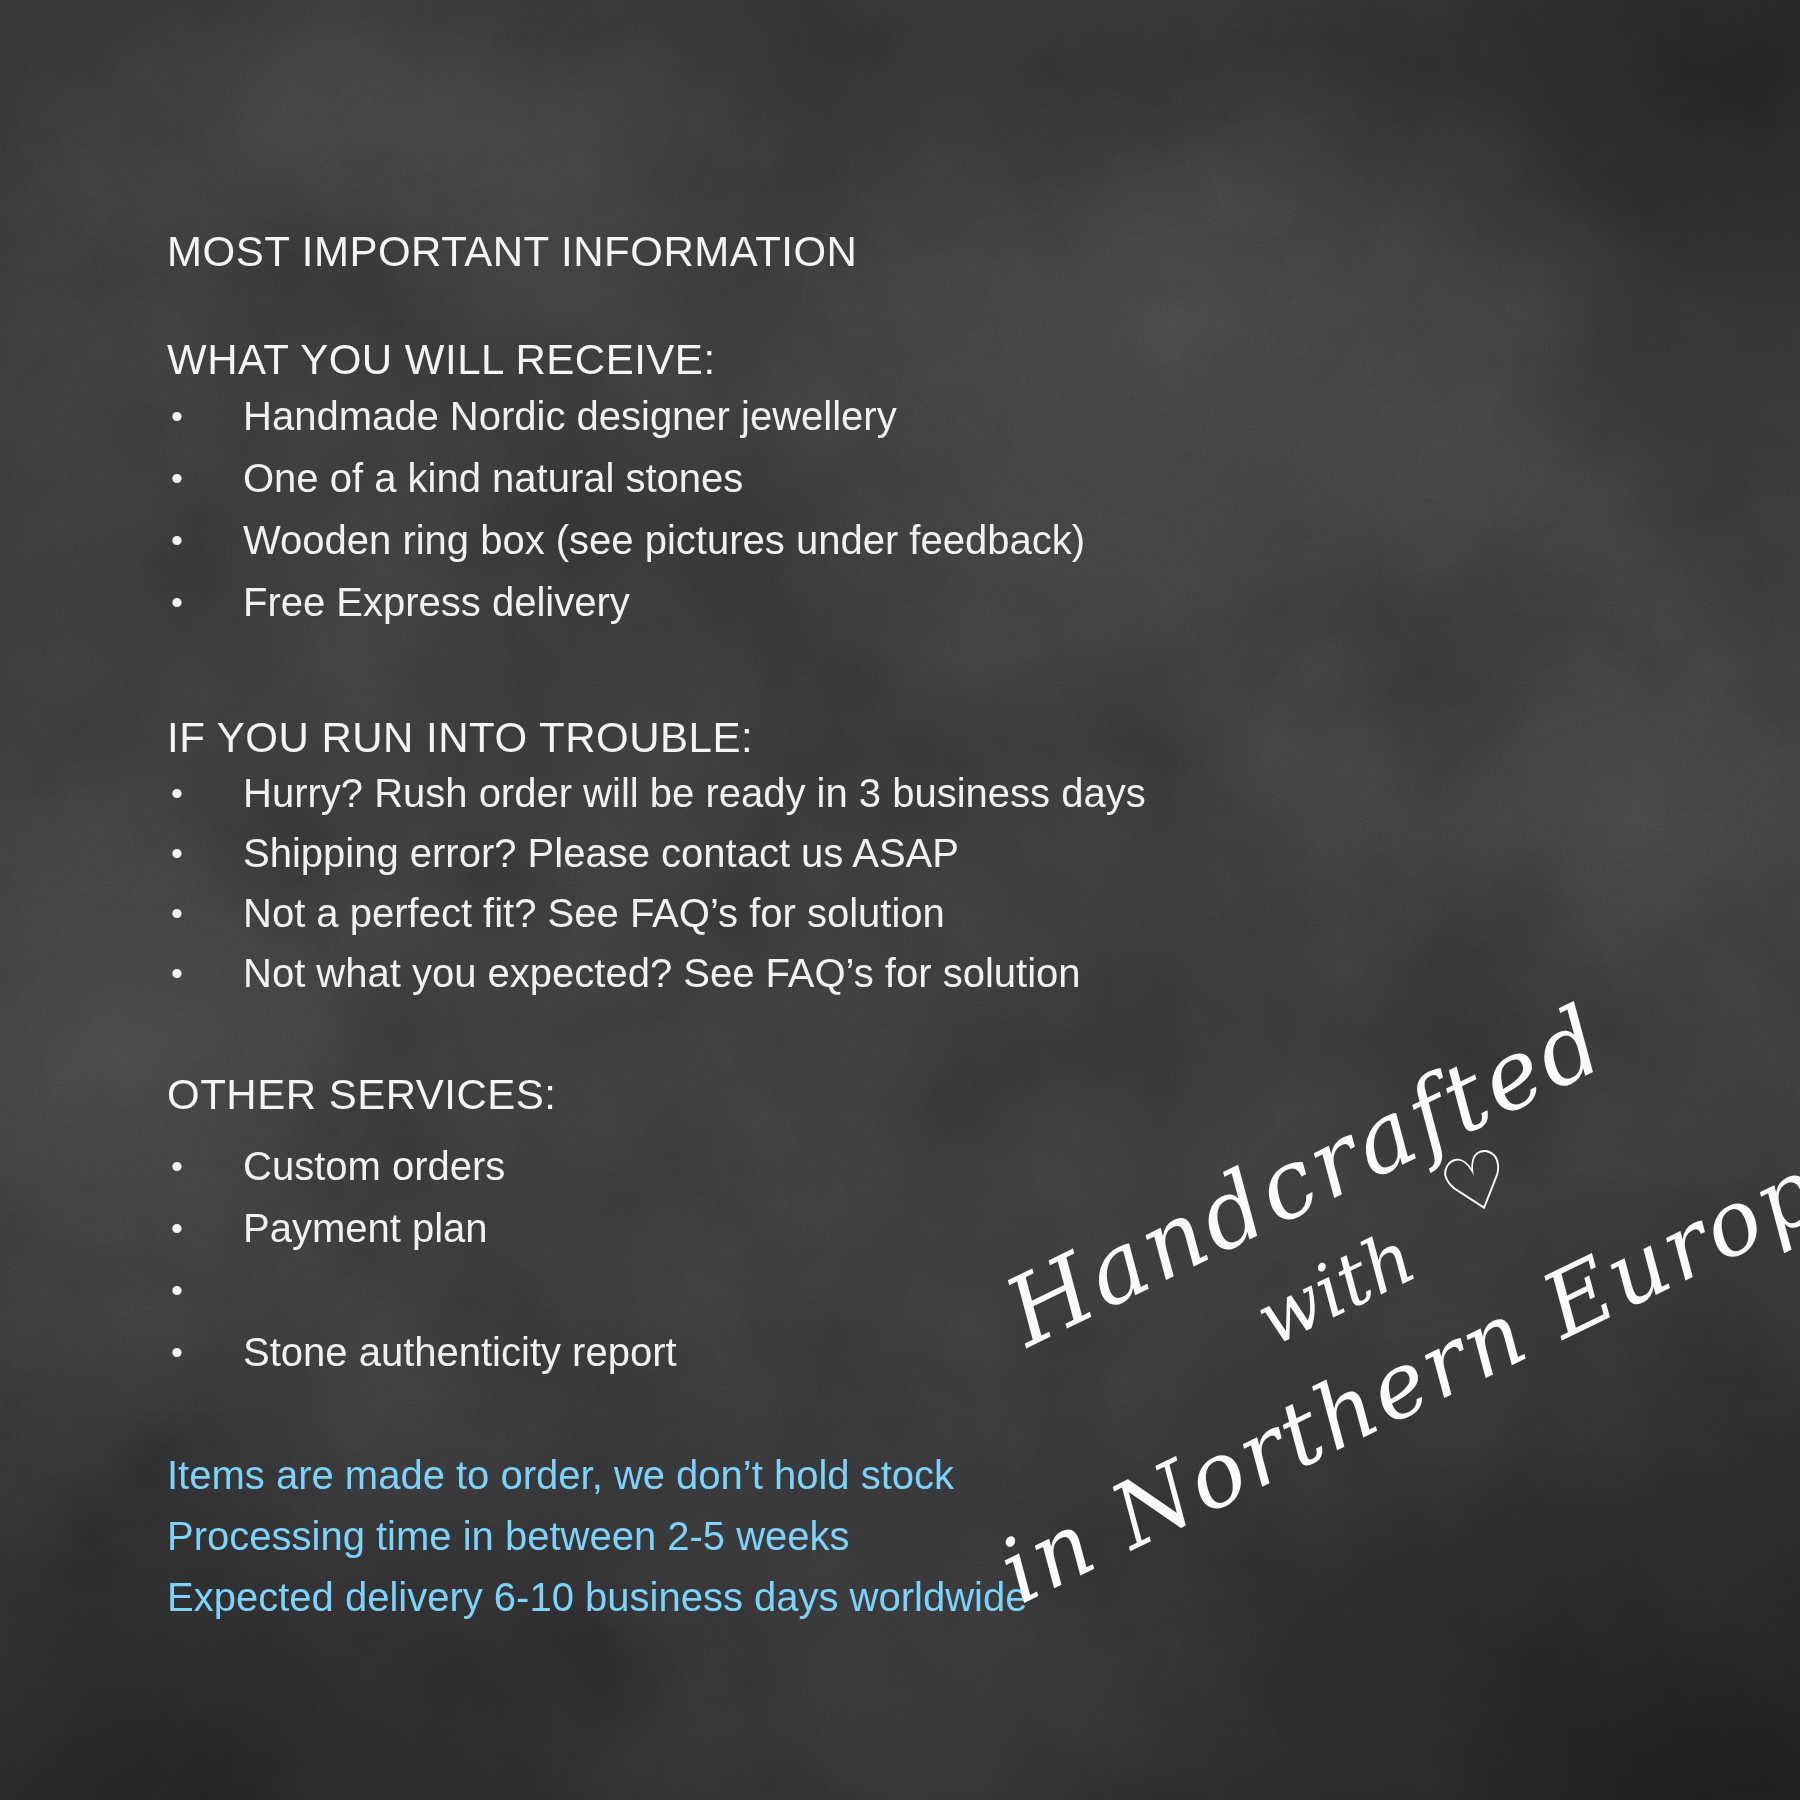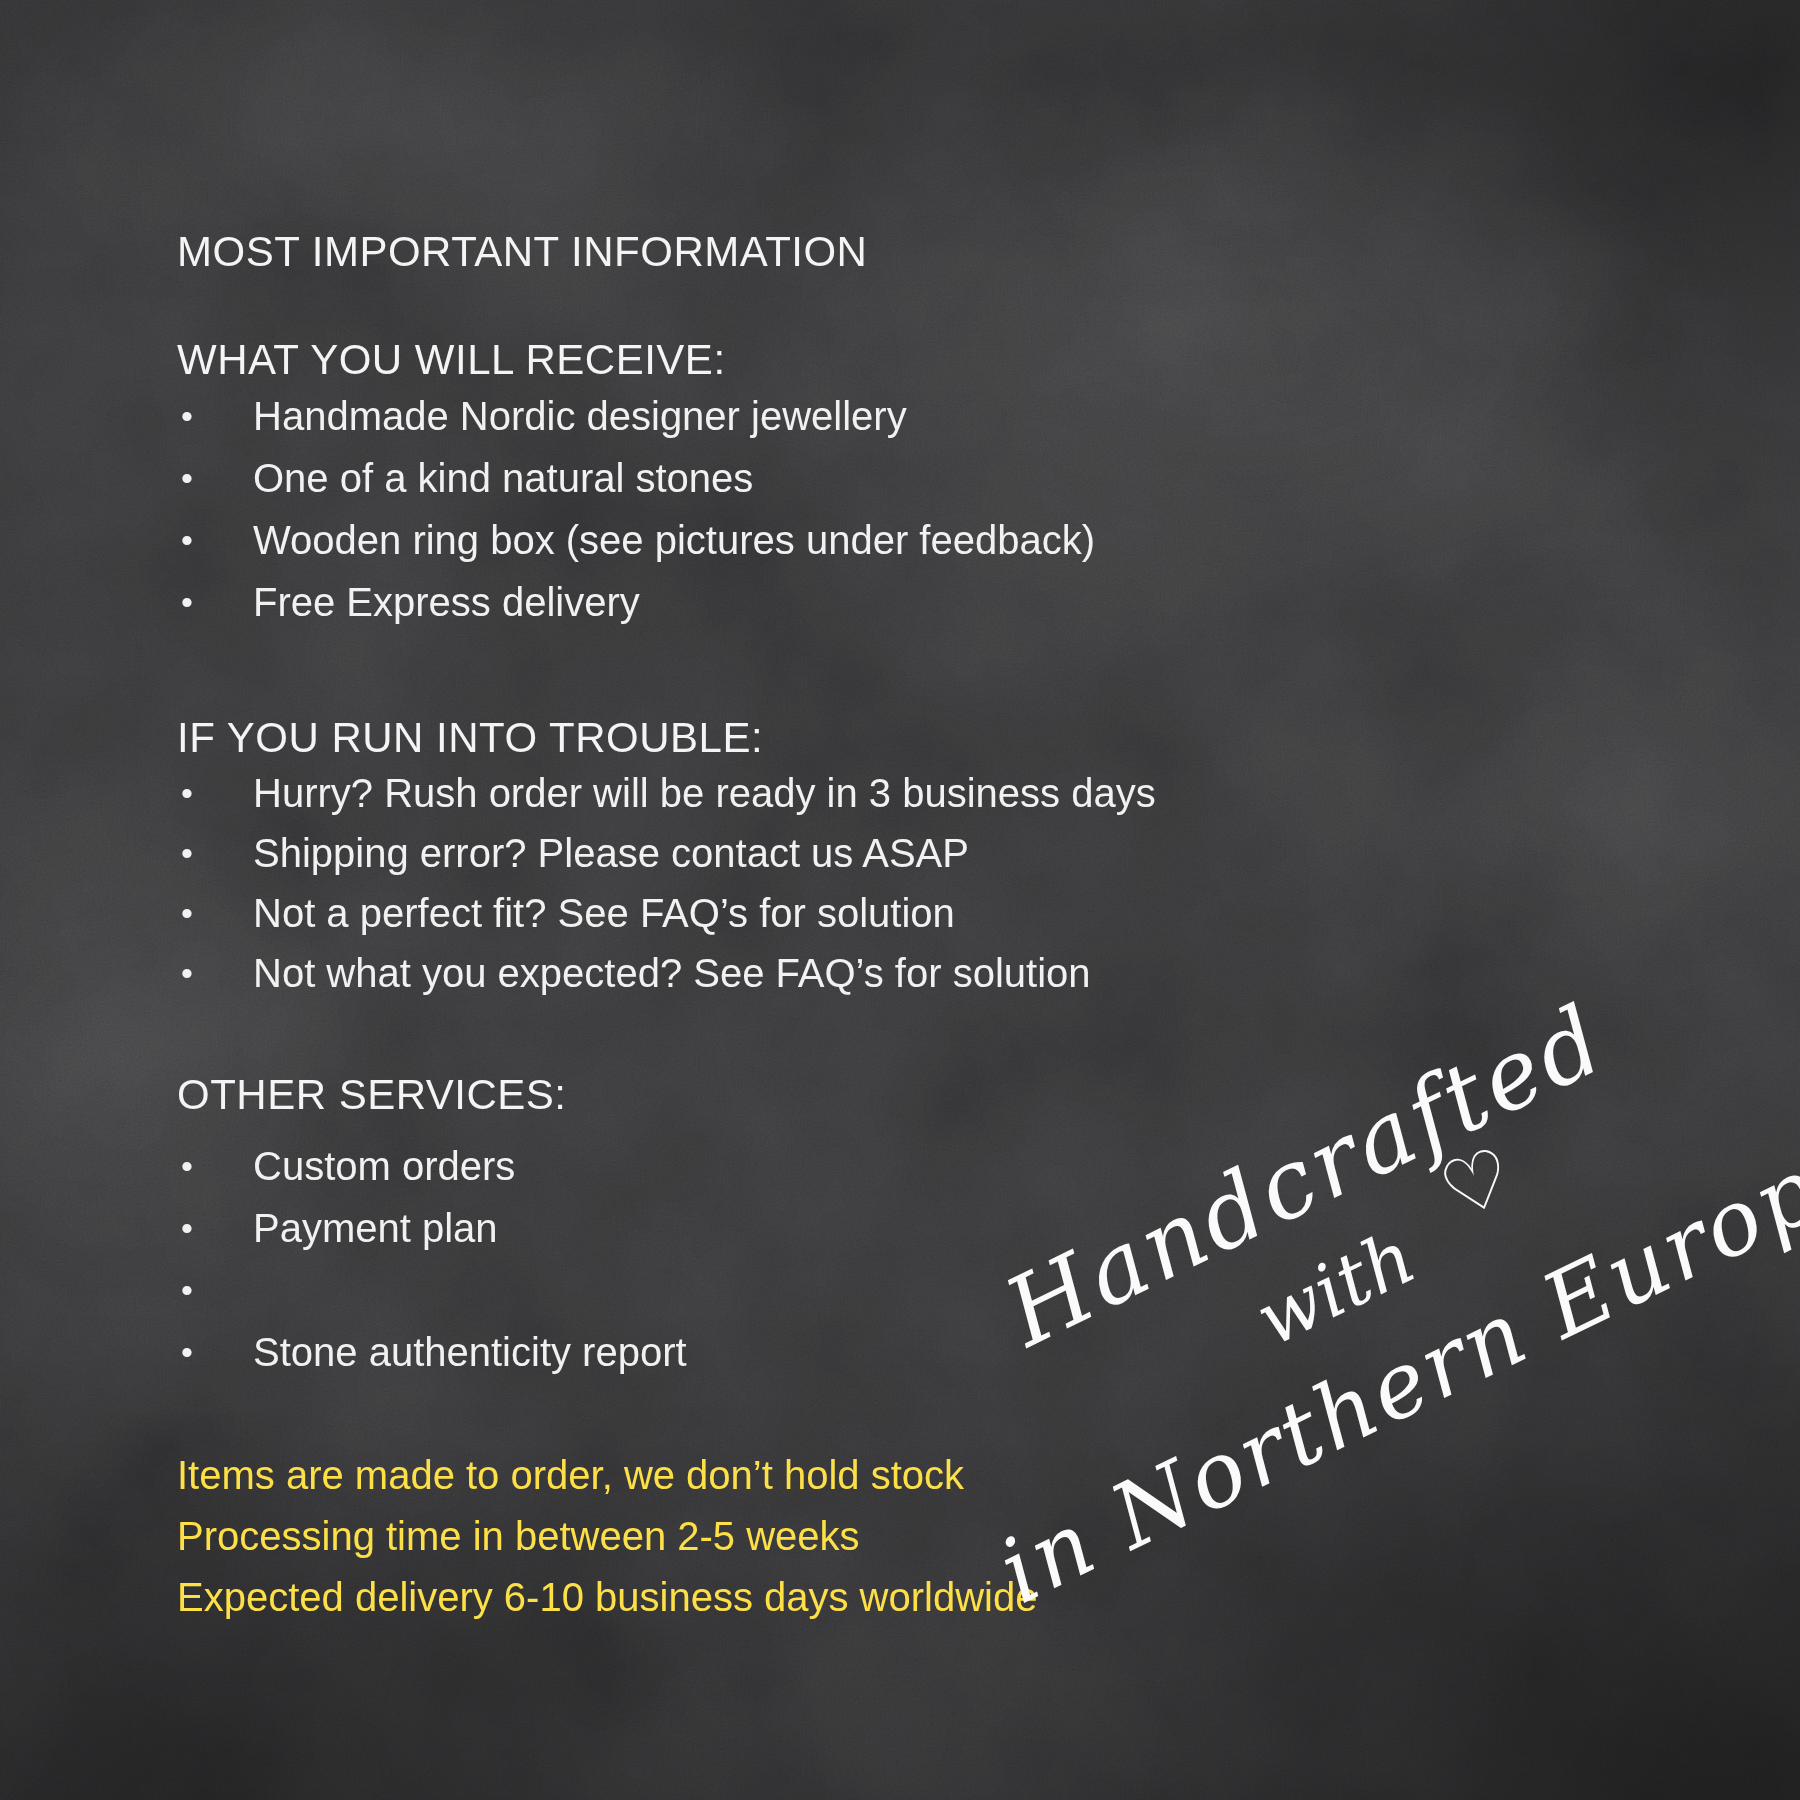--- a/index.html
+++ b/index.html
@@ -35,21 +35,21 @@
   .vignette {
     position: absolute; inset: 0;
     background:
       radial-gradient(ellipse 1200px 900px at 1750px 1750px, rgba(0,0,0,0.38), transparent 65%),
       radial-gradient(ellipse 900px 700px  at 1780px 60px,   rgba(0,0,0,0.30), transparent 65%),
       radial-gradient(ellipse 1000px 600px at 200px 1790px,  rgba(0,0,0,0.28), transparent 65%),
       linear-gradient(180deg, rgba(0,0,0,0.10), rgba(0,0,0,0) 18%, rgba(0,0,0,0) 72%, rgba(0,0,0,0.18));
   }
 
   
-  .abs { position: absolute; left: 177px; white-space: nowrap; }
+  .abs { position: absolute; left: 167px; white-space: nowrap; }
 
   .page-title, .section-heading {
     font-size: 42px;
     line-height: 1.2;
     letter-spacing: 0.5px;
     color: #f4f4f4;
   }
   .page-title      { top: 227px; }
   #heading-receive { top: 335px; }
   #heading-trouble { top: 695px; margin-top: 18px; }
@@ -69,21 +69,21 @@
   #list-services li { height: 62px; line-height: 62px; }
   .bullet {
     position: absolute; left: 4px; top: 0;
     font-size: 34px;
   }
 
   .footer-note {
     top: 1445px;
     font-size: 40px;
     line-height: 61px;
-    color: #fde047;
+    color: #7dd3fc;
   }
 
   
   .signature {
     position: absolute;
     left: 950px; top: 930px;
     width: 900px; height: 650px;
     transform: rotate(-26deg);
     display: flex; flex-direction: column;
     align-items: center; justify-content: center;

